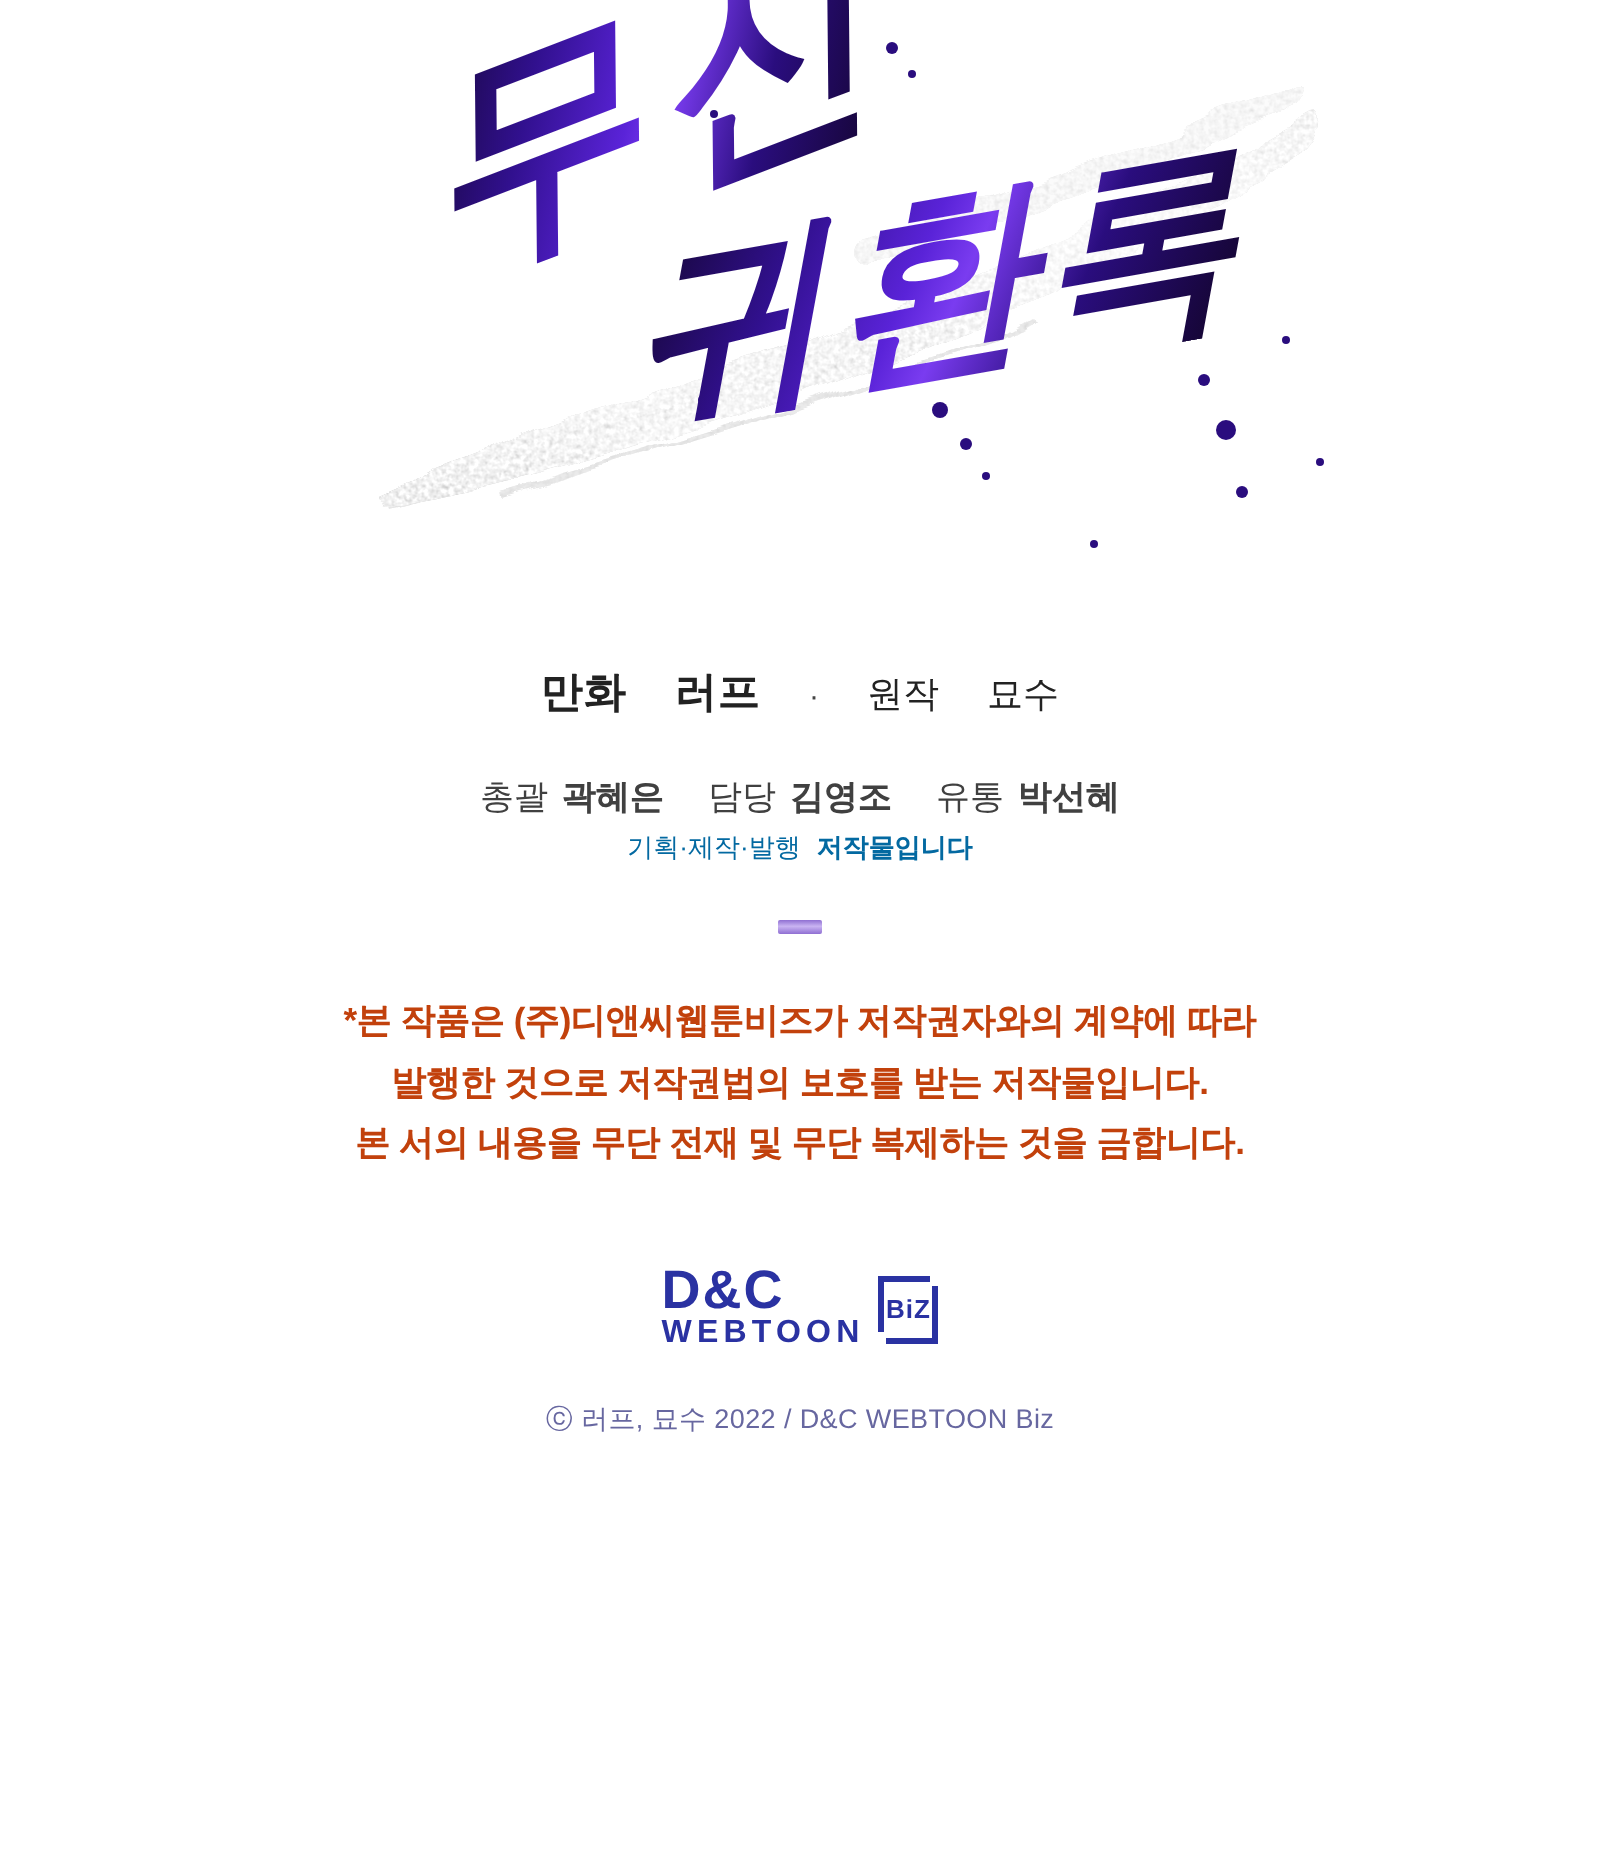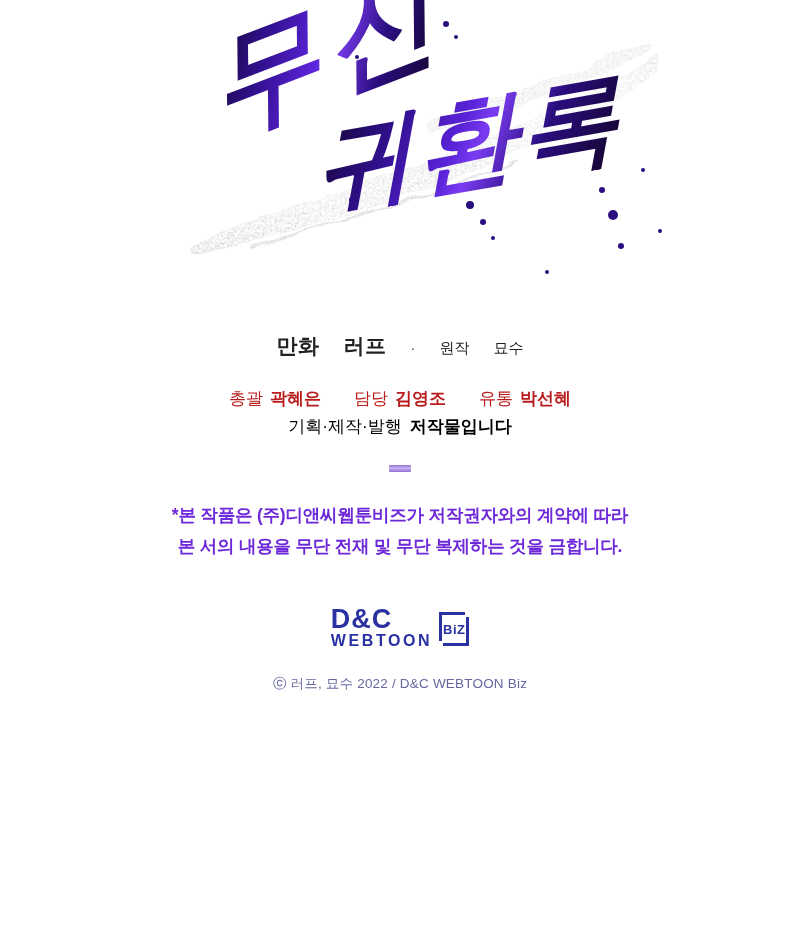--- a/index.html
+++ b/index.html
@@ -41,49 +41,49 @@
   }
   
   .center-col{display:flex;flex-direction:column;align-items:center;}
   .credit-line1{
     margin-top:27px;
     display:flex;align-items:baseline;gap:24px;
     color:#222222;
   }
   .credit-big{font-size:21px;font-weight:700;letter-spacing:0.5px;}
   .credit-sep{font-size:15px;color:#444;}
-  .credit-small{font-size:15px;font-weight:500;font-family:Liberation Mono, monospace;}
+  .credit-small{font-size:18px;font-weight:500;font-family:Liberation Mono, monospace;}
   .credit-line2{
     margin-top:27px;
-    display:flex;gap:33px;
-    font-size:17px;color:#b91c1c;
+    display:flex;gap:22px;
+    font-size:17px;color:#404040;
   }
   .role-group{display:flex;gap:7px;}
   .role-label{font-weight:400;}
   .role-name{font-weight:700;}
   .credit-line3{
     margin-top:5px;
     display:flex;gap:8px;
-    font-size:17px;color:#000000;text-align:center;
+    font-size:13px;color:#0369a1;text-align:center;
   }
   .divider{
     margin-top:27px;
     width:22px;height:7px;
     border-radius:1px;
     background:linear-gradient(180deg,#8f6fd2 0%,#c9b4f2 45%,#8f6fd2 100%);
   }
   
   .notice{
     margin-top:28px;
     text-align:center;
     font-size:17.5px;
     font-weight:600;
     line-height:30.5px;
     letter-spacing:-0.2px;
-    color:#6d28d9;
+    color:#c2410c;
   }
   
   .logo{
     margin-top:47px;
     display:flex;align-items:center;gap:7px;
     color:#2a32a2;
   }
   .logo-left{display:flex;flex-direction:column;gap:1px;}
   .logo-dc{font-size:27px;font-weight:800;line-height:23px;letter-spacing:1px;}
   .logo-webtoon{font-size:16px;font-weight:700;letter-spacing:2.6px;}
@@ -208,20 +208,21 @@
 
     <div class="credit-line3">
       <span class="role-label">기획·제작·발행</span>
       <span class="role-name">저작물입니다</span>
     </div>
 
     <div class="divider"></div>
 
     <div class="notice">
       <div>*본 작품은 (주)디앤씨웹툰비즈가 저작권자와의 계약에 따라</div>
+      <div>발행한 것으로 저작권법의 보호를 받는 저작물입니다.</div>
       <div>본 서의 내용을 무단 전재 및 무단 복제하는 것을 금합니다.</div>
     </div>
 
     <div class="logo">
       <div class="logo-left">
         <span class="logo-dc">D&amp;C</span>
         <span class="logo-webtoon">WEBTOON</span>
       </div>
       <div class="biz-badge">
         <span class="bracket-a"></span>

